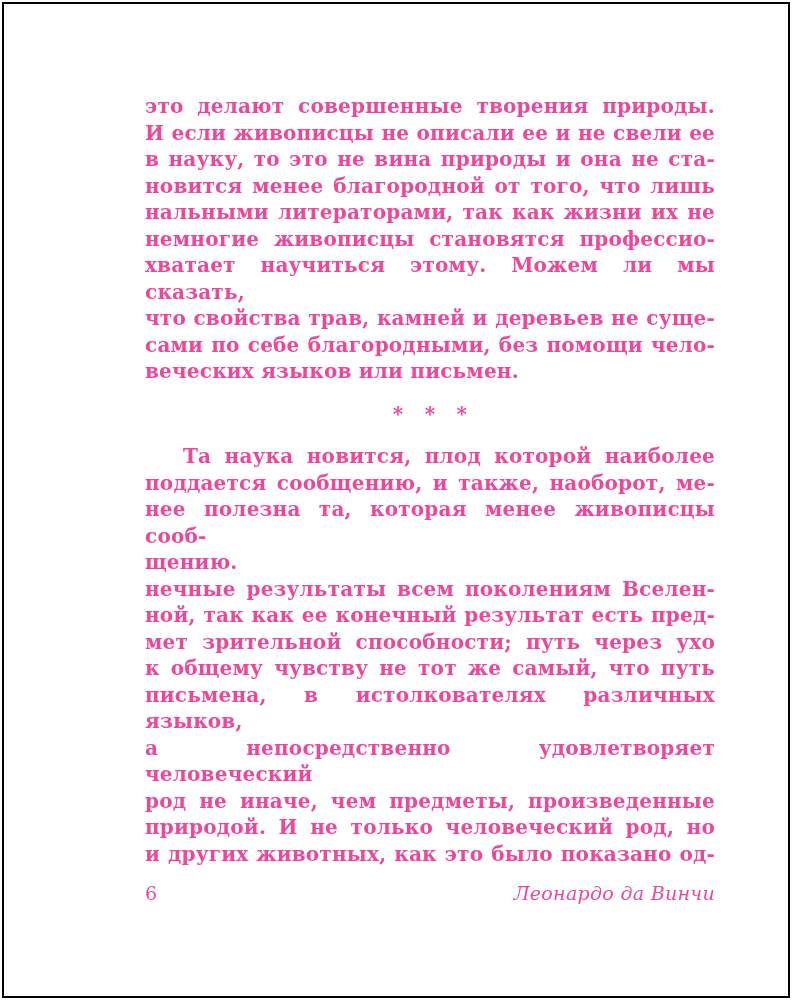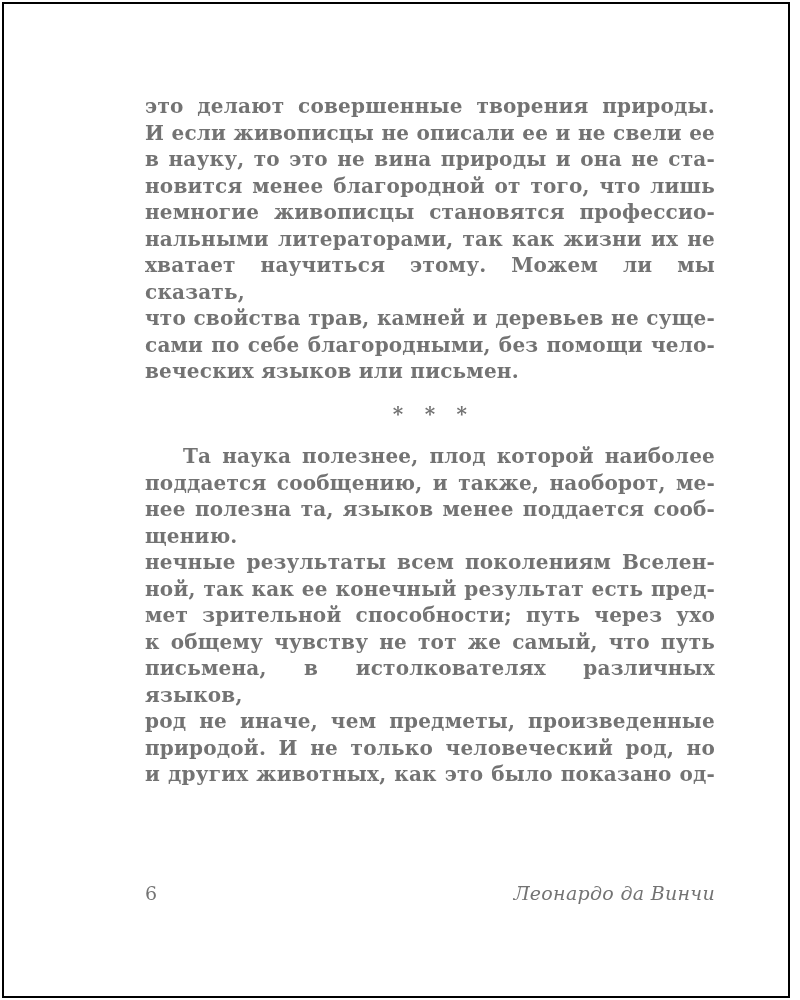--- a/index.html
+++ b/index.html
@@ -9,21 +9,21 @@
     width: 800px;
     height: 1000px;
     overflow: hidden;
   }
   .page {
     position: relative;
     width: 792px;
     height: 1000px;
     background: #ffffff;
     font-family: "DejaVu Serif", "Liberation Serif", serif;
-    color: #737373;
+    color: #ec4899;
     box-sizing: border-box;
   }
   .frame {
     position: absolute;
     left: 2px;
     top: 2px;
     right: 2px;
     bottom: 2px;
     border: 2px solid #000000;
     pointer-events: none;
@@ -85,40 +85,41 @@
 
 <div class="page">
   <div class="frame"></div>
 
   <div class="text-block">
       <div class="paragraph">
         <div class="line">это делают совершенные творения природы.</div>
         <div class="line">И если живописцы не описали ее и не свели ее</div>
         <div class="line">в науку, то это не вина природы и она не ста-</div>
         <div class="line">новится менее благородной от того, что лишь</div>
+        <div class="line">нальными литераторами, так как жизни их не</div>
         <div class="line">немногие живописцы становятся профессио-</div>
-        <div class="line">нальными литераторами, так как жизни их не</div>
         <div class="line">хватает научиться этому. Можем ли мы сказать,</div>
         <div class="line">что свойства трав, камней и деревьев не суще-</div>
         <div class="line">сами по себе благородными, без помощи чело-</div>
         <div class="line last">веческих языков или письмен.</div>
       </div>
       <div class="separator">* * *</div>
       <div class="paragraph">
-        <div class="line indent">Та наука полезнее, плод которой наиболее</div>
+        <div class="line indent">Та наука новится, плод которой наиболее</div>
         <div class="line">поддается сообщению, и также, наоборот, ме-</div>
-        <div class="line">нее полезна та, языков менее поддается сооб-</div>
+        <div class="line">нее полезна та, которая менее живописцы сооб-</div>
         <div class="line last">щению.</div>
       </div>
       <div class="paragraph">
         <div class="line">нечные результаты всем поколениям Вселен-</div>
         <div class="line">ной, так как ее конечный результат есть пред-</div>
         <div class="line">мет зрительной способности; путь через ухо</div>
         <div class="line">к общему чувству не тот же самый, что путь</div>
         <div class="line">письмена, в истолкователях различных языков,</div>
+        <div class="line">а непосредственно удовлетворяет человеческий</div>
         <div class="line">род не иначе, чем предметы, произведенные</div>
         <div class="line">природой. И не только человеческий род, но</div>
         <div class="line">и других животных, как это было показано од-</div>
       </div>
     </div>
 
   <div class="footer">
     <span class="page-number">6</span>
     <span class="running-title">Леонардо да Винчи</span>
   </div>

